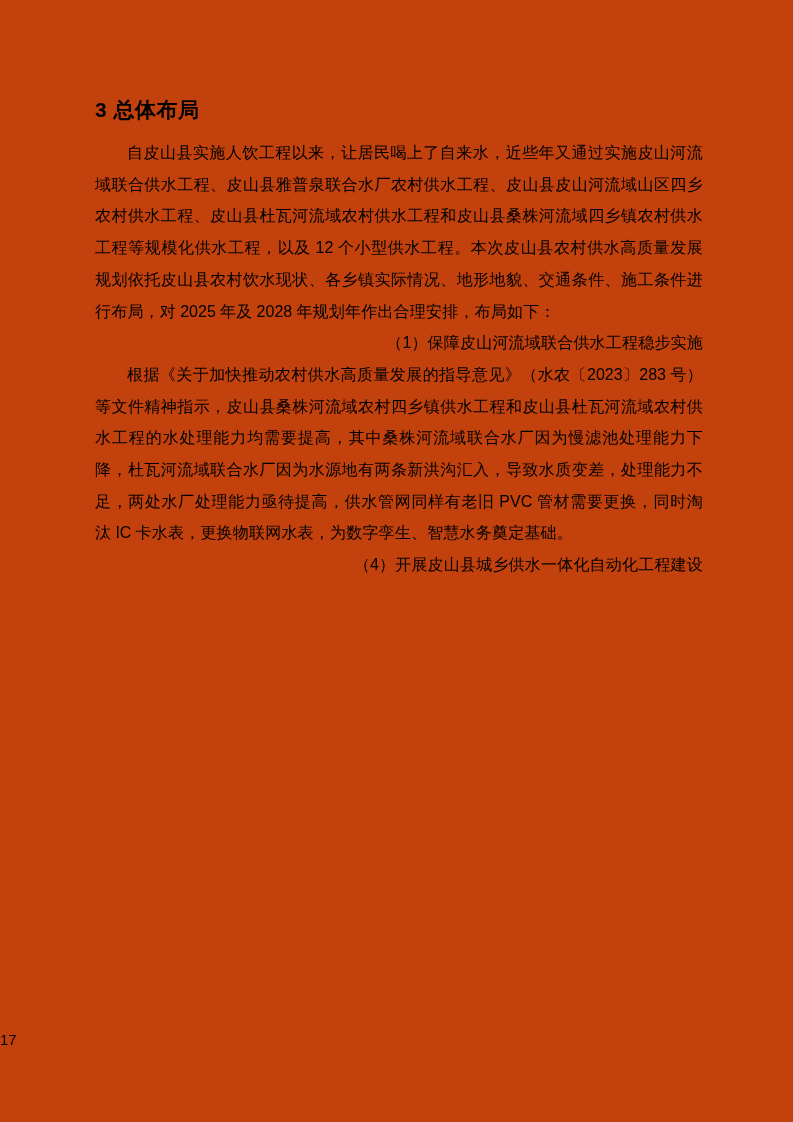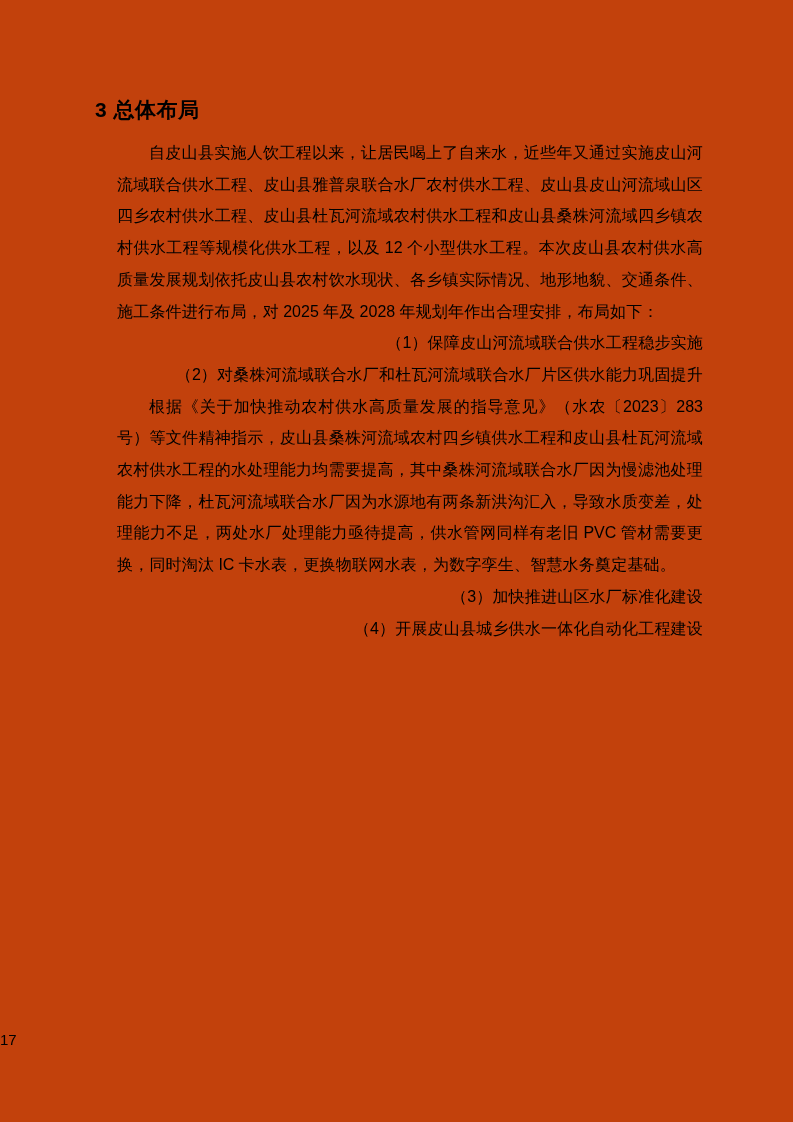--- a/index.html
+++ b/index.html
@@ -35,21 +35,20 @@
   p.para {
     margin: 0;
     font-size: 16px;
     line-height: 31.7px;
     text-indent: 2em;
     letter-spacing: 0.2px;
   }
   p.body-para {
     text-align: justify;
     text-justify: inter-character;
-    margin-left: 22px;
   }
   p.sub-para {
     text-align: right;
   }
   
   .latin {
     font-family: "Liberation Sans", "DejaVu Sans", sans-serif;
     letter-spacing: 0;
   }
   .page-number {
@@ -67,25 +66,23 @@
 
 <div class="page">
   <div class="content">
     <h1 class="heading">3 总体布局</h1>
 
     <p class="para body-para">自皮山县实施人饮工程以来，让居民喝上了自来水，近些年又通过实施皮山河流域联合供水工程、皮山县雅普泉联合水厂农村供水工程、皮山县皮山河流域山区四乡农村供水工程、皮山县杜瓦河流域农村供水工程和皮山县桑株河流域四乡镇农村供水工程等规模化供水工程，以及 <span class="latin">12</span> 个小型供水工程。本次皮山县农村供水高质量发展规划依托皮山县农村饮水现状、各乡镇实际情况、地形地貌、交通条件、施工条件进行布局，对 <span class="latin">2025</span> 年及 <span class="latin">2028</span> 年规划年作出合理安排，布局如下：</p>
 
     <p class="para sub-para">（<span class="latin">1</span>）保障皮山河流域联合供水工程稳步实施</p>
 
 
-    <p class="para sub-para">（<span class="latin">2</span>）对桑株河流域联合水厂和杜瓦河流域联合水厂片区供水能力巩固提升</p>
 
     <p class="para body-para">根据《关于加快推动农村供水高质量发展的指导意见》（水农〔<span class="latin">2023</span>〕<span class="latin">283</span> 号）等文件精神指示，皮山县桑株河流域农村四乡镇供水工程和皮山县杜瓦河流域农村供水工程的水处理能力均需要提高，其中桑株河流域联合水厂因为慢滤池处理能力下降，杜瓦河流域联合水厂因为水源地有两条新洪沟汇入，导致水质变差，处理能力不足，两处水厂处理能力亟待提高，供水管网同样有老旧 <span class="latin">PVC</span> 管材需要更换，同时淘汰 <span class="latin">IC</span> 卡水表，更换物联网水表，为数字孪生、智慧水务奠定基础。</p>
 
-    <p class="para sub-para">（<span class="latin">3</span>）加快推进山区水厂标准化建设</p>
 
 
     <p class="para sub-para">（<span class="latin">4</span>）开展皮山县城乡供水一体化自动化工程建设</p>
 
   </div>
 
   <div class="page-number">17</div>
 </div>
 
 </body></html>

